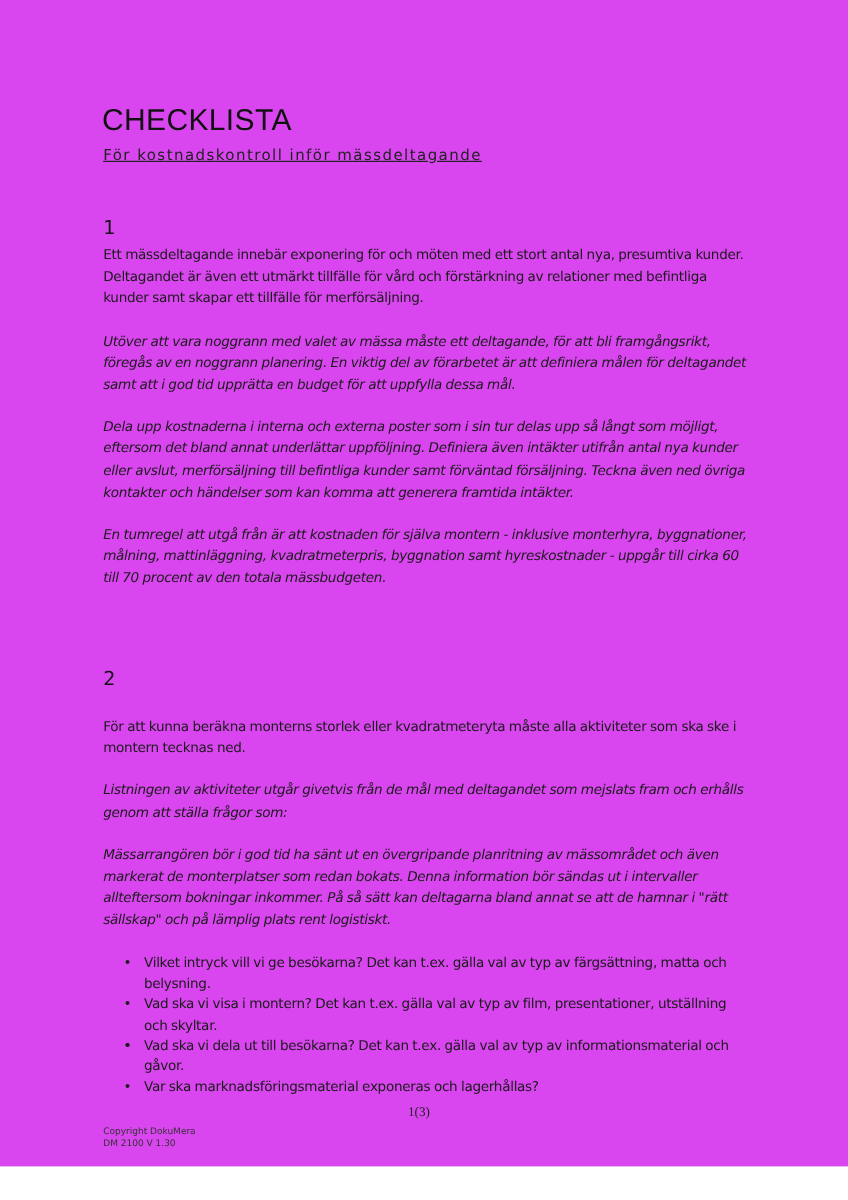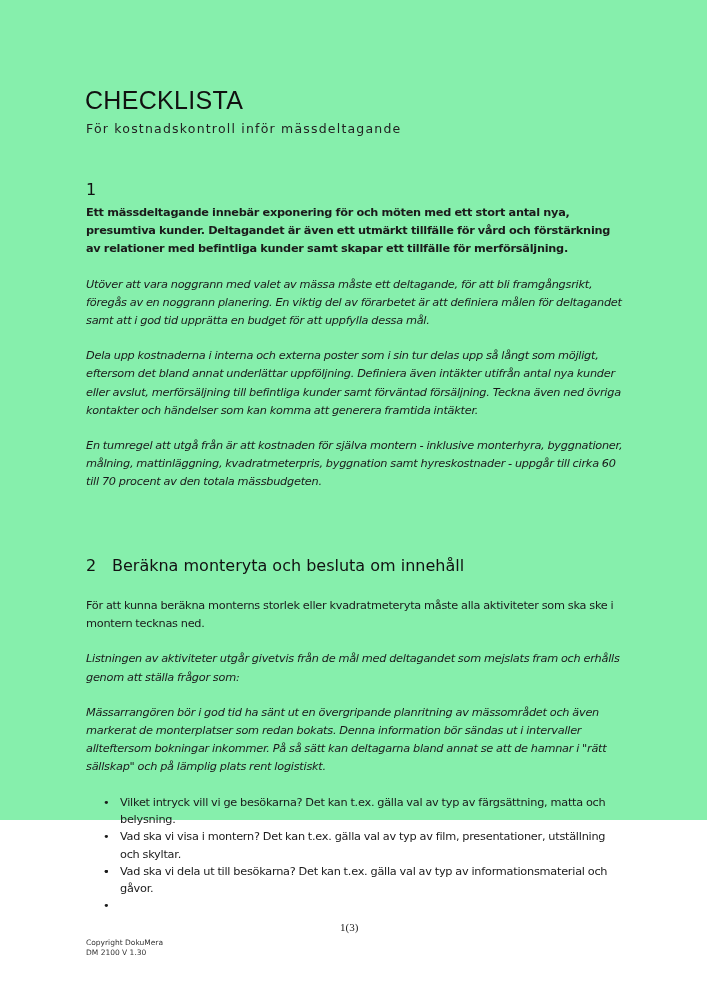--- a/index.html
+++ b/index.html
@@ -12,22 +12,22 @@
       height: 1000px;
       position: relative;
       overflow: hidden;
       font-family: "DejaVu Sans", sans-serif;
       color: #1a1a1a;
     }
     .page {
       position: absolute;
       left: 0; top: 0;
       width: 707px;
-      height: 820px;
-      background: #86efac;
+      height: 972px;
+      background: #d946ef;
     }
     .doc-title {
       position: absolute;
       left: 85px;
       top: 86px;
       font-family: "Liberation Sans", sans-serif;
       font-size: 25px;
       letter-spacing: 0.3px;
       color: #111;
       margin: 0;
@@ -35,20 +35,21 @@
     }
     .doc-subtitle {
       position: absolute;
       left: 86px;
       top: 121px;
       font-family: "DejaVu Sans", sans-serif;
       font-size: 12.5px;
       letter-spacing: 1.2px;
       color: #222;
       margin: 0;
+      text-decoration: underline;
     }
     .section {
       position: absolute;
       left: 86px;
       width: 540px;
     }
     .section-heading {
       margin: 0;
       font-family: "DejaVu Sans", sans-serif;
       font-weight: normal;
@@ -114,30 +115,29 @@
 
 <div class="page">
 
   <h1 class="doc-title">CHECKLISTA</h1>
   <p class="doc-subtitle">För kostnadskontroll inför mässdeltagande</p>
 
   <div class="section" style="top:180px;">
     <h2 class="section-heading">
       <span class="num">1</span>
     </h2>
-    <p class="para" style="margin-top:5px;font-weight:bold;">Ett mässdeltagande innebär exponering för och möten med ett stort antal nya, presumtiva kunder. Deltagandet är även ett utmärkt tillfälle för vård och förstärkning av relationer med befintliga kunder samt skapar ett tillfälle för merförsäljning.</p>
+    <p class="para" style="margin-top:5px;">Ett mässdeltagande innebär exponering för och möten med ett stort antal nya, presumtiva kunder. Deltagandet är även ett utmärkt tillfälle för vård och förstärkning av relationer med befintliga kunder samt skapar ett tillfälle för merförsäljning.</p>
     <p class="para gap">Utöver att vara noggrann med valet av mässa måste ett deltagande, för att bli framgångsrikt, föregås av en noggrann planering. En viktig del av förarbetet är att definiera målen för deltagandet samt att i god tid upprätta en budget för att uppfylla dessa mål.</p>
     <p class="para gap">Dela upp kostnaderna i interna och externa poster som i sin tur delas upp så långt som möjligt, eftersom det bland annat underlättar uppföljning. Definiera även intäkter utifrån antal nya kunder eller avslut, merförsäljning till befintliga kunder samt förväntad försäljning. Teckna även ned övriga kontakter och händelser som kan komma att generera framtida intäkter.</p>
     <p class="para gap">En tumregel att utgå från är att kostnaden för själva montern - inklusive monterhyra, byggnationer, målning, mattinläggning, kvadratmeterpris, byggnation samt hyreskostnader - uppgår till cirka 60 till 70 procent av den totala mässbudgeten.</p>
   </div>
 
   <div class="section" style="top:556px;">
     <h2 class="section-heading">
       <span class="num">2</span>
-      <span>Beräkna monteryta och besluta om innehåll</span>
     </h2>
     <p class="para" style="margin-top:22px;">För att kunna beräkna monterns storlek eller kvadratmeteryta måste alla aktiviteter som ska ske i montern tecknas ned.</p>
     <p class="para gap">Listningen av aktiviteter utgår givetvis från de mål med deltagandet som mejslats fram och erhålls genom att ställa frågor som:</p>
     <p class="para gap">Mässarrangören bör i god tid ha sänt ut en övergripande planritning av mässområdet och även markerat de monterplatser som redan bokats. Denna information bör sändas ut i intervaller allteftersom bokningar inkommer. På så sätt kan deltagarna bland annat se att de hamnar i "rätt sällskap" och på lämplig plats rent logistiskt.</p>
     <ul class="bullets">
       <li>
         <span class="dot">•</span>
         <span>Vilket intryck vill vi ge besökarna? Det kan t.ex. gälla val av typ av färgsättning, matta och belysning.</span>
       </li>
       <li>
@@ -146,20 +146,21 @@
       </li>
       <li>
         <span class="dot">•</span>
       </li>
       <li>
         <span class="dot">•</span>
         <span>Vad ska vi dela ut till besökarna? Det kan t.ex. gälla val av typ av informationsmaterial och gåvor.</span>
       </li>
       <li>
         <span class="dot">•</span>
+        <span>Var ska marknadsföringsmaterial exponeras och lagerhållas?</span>
       </li>
     </ul>
   </div>
 
   <div class="page-number">1(3)</div>
 
   <div class="footer">
     <div>Copyright DokuMera</div>
     <div>DM 2100 V 1.30</div>
   </div>

